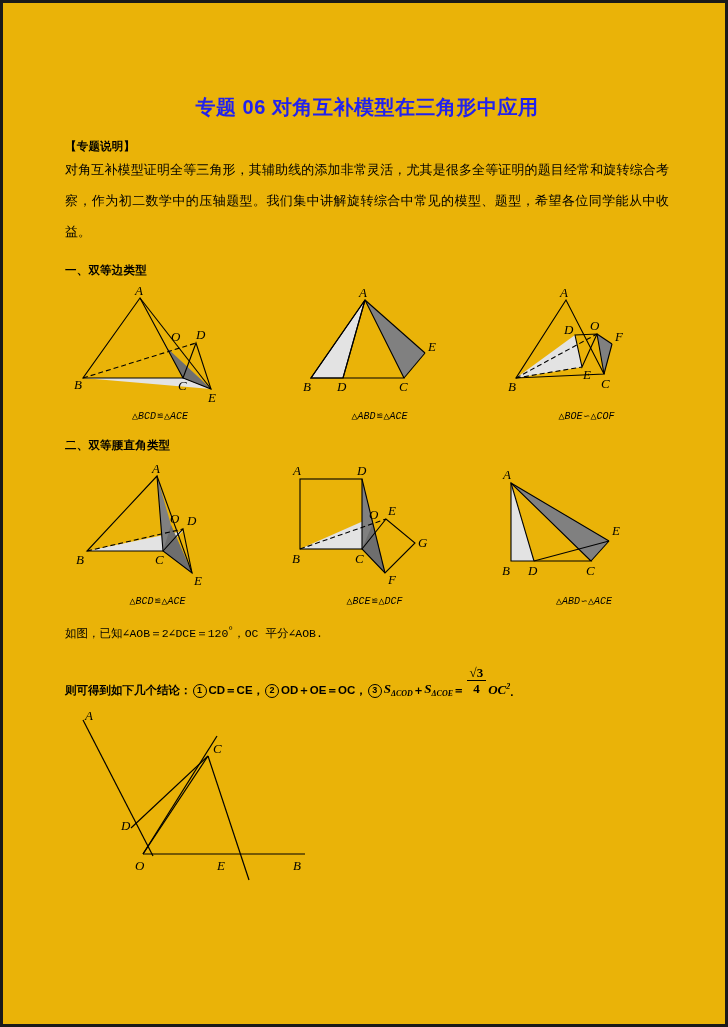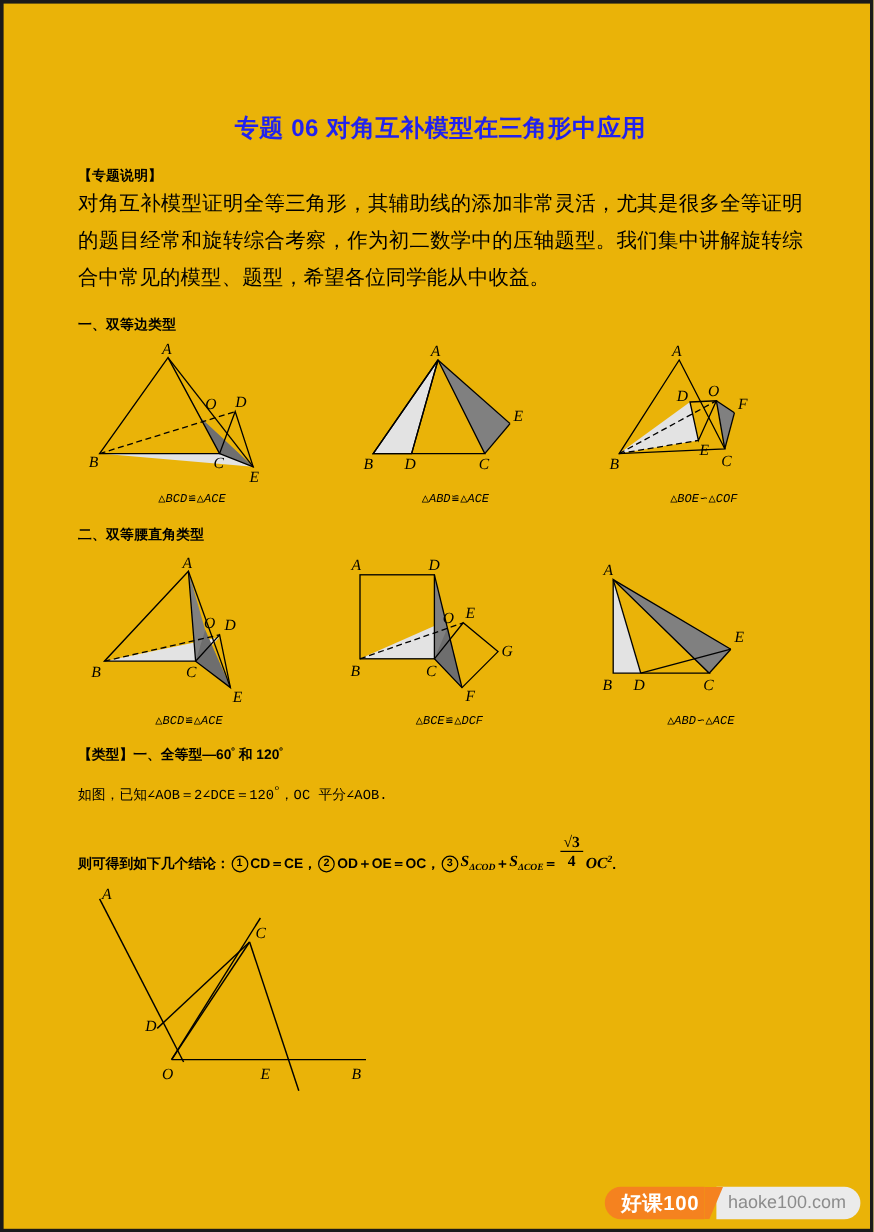--- a/index.html
+++ b/index.html
@@ -47,21 +47,21 @@
     font-family: Liberation Mono, monospace;
     font-weight: bold;
     font-size: 11.5px;
     margin-top: 20px;
     letter-spacing: 0.2px;
   }
   .sec-label.tight { margin-top: 14px; }
 
   .body-text {
     font-family: Liberation Sans, sans-serif;
-    font-size: 17px;
+    font-size: 13px;
     line-height: 31px;
     text-align: justify;
     letter-spacing: 0.1px;
   }
 
   .sub-head {
     font-family: "Liberation Sans", "DejaVu Sans", sans-serif;
     font-size: 11.5px;
     font-weight: bold;
     margin-top: 16px;
@@ -365,21 +365,20 @@
           <text class="geo-label" x="29" y="114">D</text>
           <text class="geo-label" x="87" y="114">C</text>
           <text class="geo-label" x="113" y="74">E</text>
         </svg>
         <div class="fig-caption">
           <span>△ABD</span><span class="sym">∽</span><span>△ACE</span>
         </div>
       </div>
     </div>
 
-    <div class="type-head"><span>【类型】一、全等型—60</span><sup>º</sup><span> 和 120</span><sup>º</sup></div>
 
     <div class="prob-line"><span>如图，已知∠AOB＝2∠DCE＝120</span><sup>º</sup><span>，OC 平分∠AOB.</span></div>
 
     <div class="concl-line">
       <span>则可得到如下几个结论：</span>
       <span class="circnum">1</span>
       <span>CD＝CE，</span>
       <span class="circnum">2</span>
       <span>OD＋OE＝OC，</span>
       <span class="circnum">3</span>
@@ -413,18 +412,13 @@
         <text class="geo-label" x="148" y="45">C</text>
         <text class="geo-label" x="56" y="122">D</text>
         <text class="geo-label" x="70" y="162">O</text>
         <text class="geo-label" x="152" y="162">E</text>
         <text class="geo-label" x="228" y="162">B</text>
       </svg>
     </div>
 
   </div>
 
-  <div id="footer-logo">
-    <div class="logo-left">好课100</div>
-    <div class="logo-notch"></div>
-    <div class="logo-right">haoke100.com</div>
-  </div>
 </div>
 
 </body></html>

